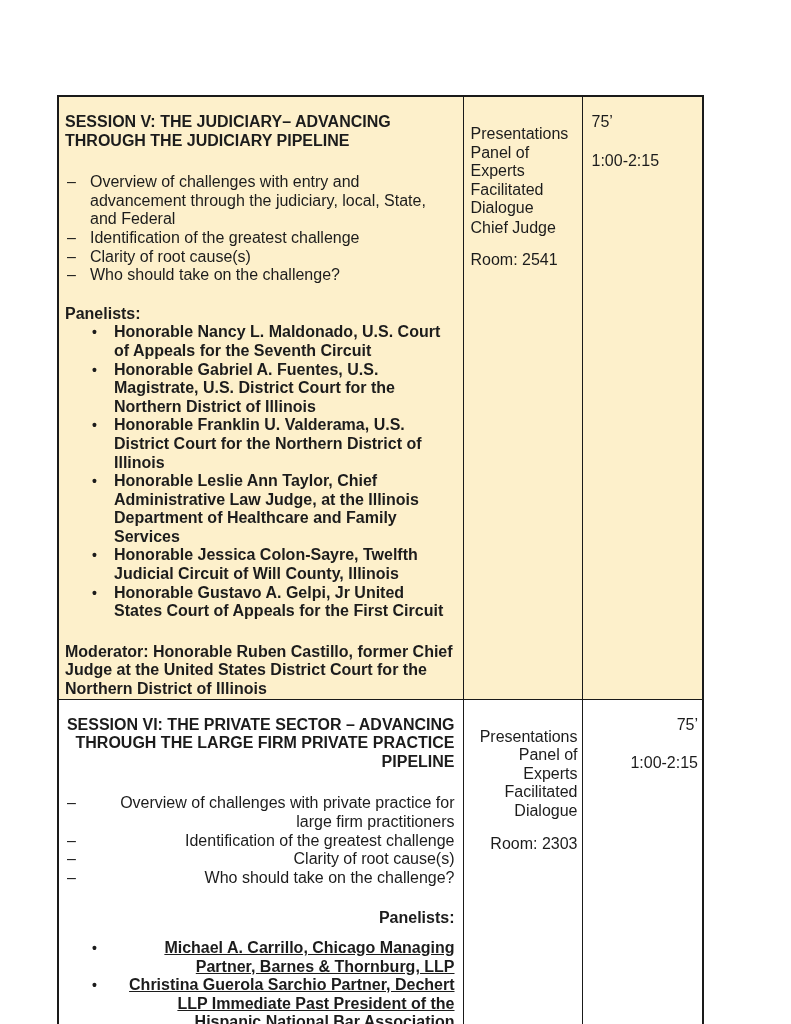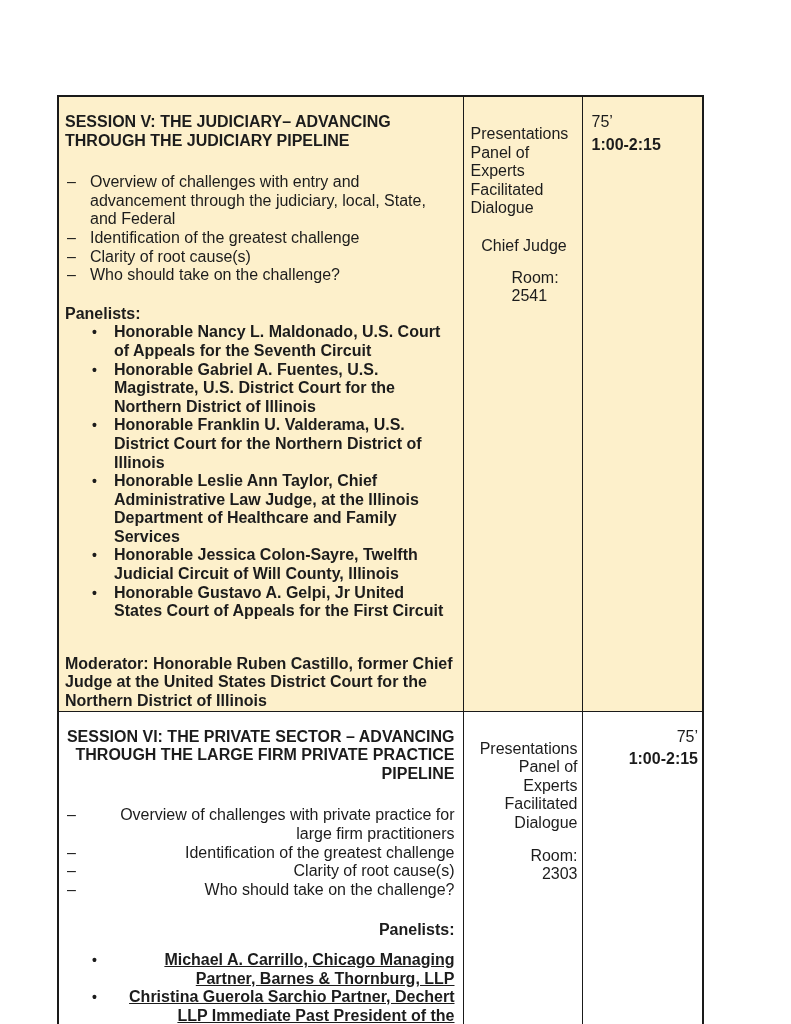--- a/index.html
+++ b/index.html
@@ -49,26 +49,26 @@
 
   ul.disc-list { list-style: none; }
   ul.disc-list li { position: relative; padding-left: 49px; font-weight: bold; }
   ul.disc-list li::before {
     content: "\2022";
     position: absolute; left: 27px; top: 0;
     font-size: 14px;
   }
   .row-2 ul.disc-list { margin-top: 11px; text-decoration: underline; }
 
-  .moderator-note { font-weight: bold; margin-top: 34px; }
+  .moderator-note { font-weight: bold; margin-top: 22px; }
 
-  .presenter-line { margin-top: 19px; text-align: center; }
-  .room-line { margin-top: 13px; margin-left: 41px; }
+  .presenter-line { margin-top: 1px; }
+  .room-line { margin-top: 13px; }
   .row-2 .room-line { margin-top: 14px; }
-  .time-line { margin-top: 4px; font-weight: bold; }
+  .time-line { margin-top: 20px; }
 </style>
 </head>
 <body>
 
 <div class="page">
   <table class="agenda">
     <tbody>
 
       <tr class="row-1 highlight">
         <td class="desc-cell">

